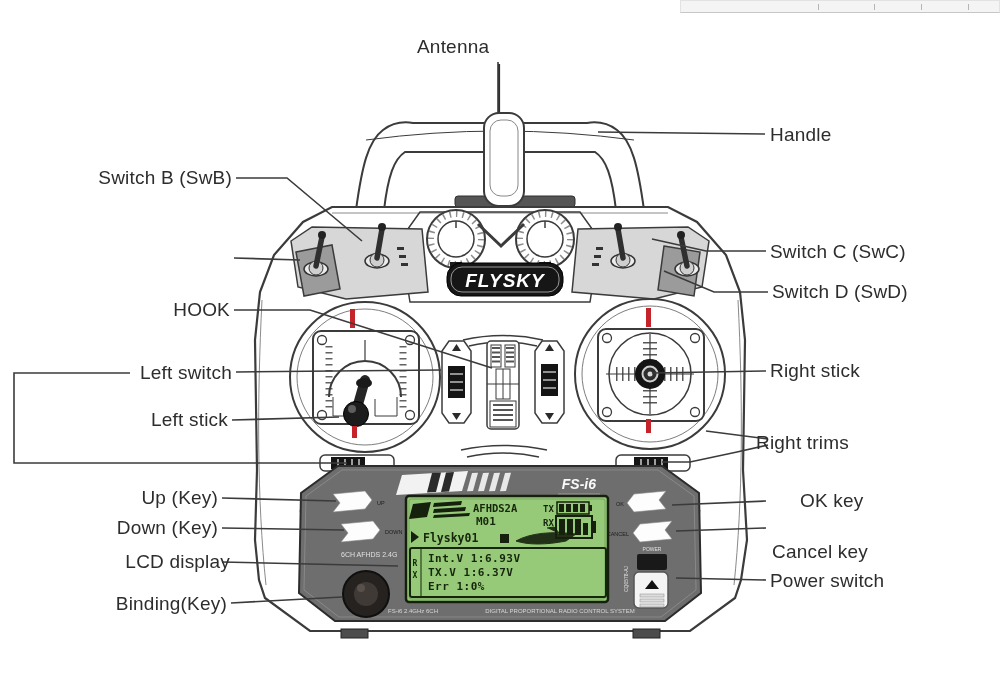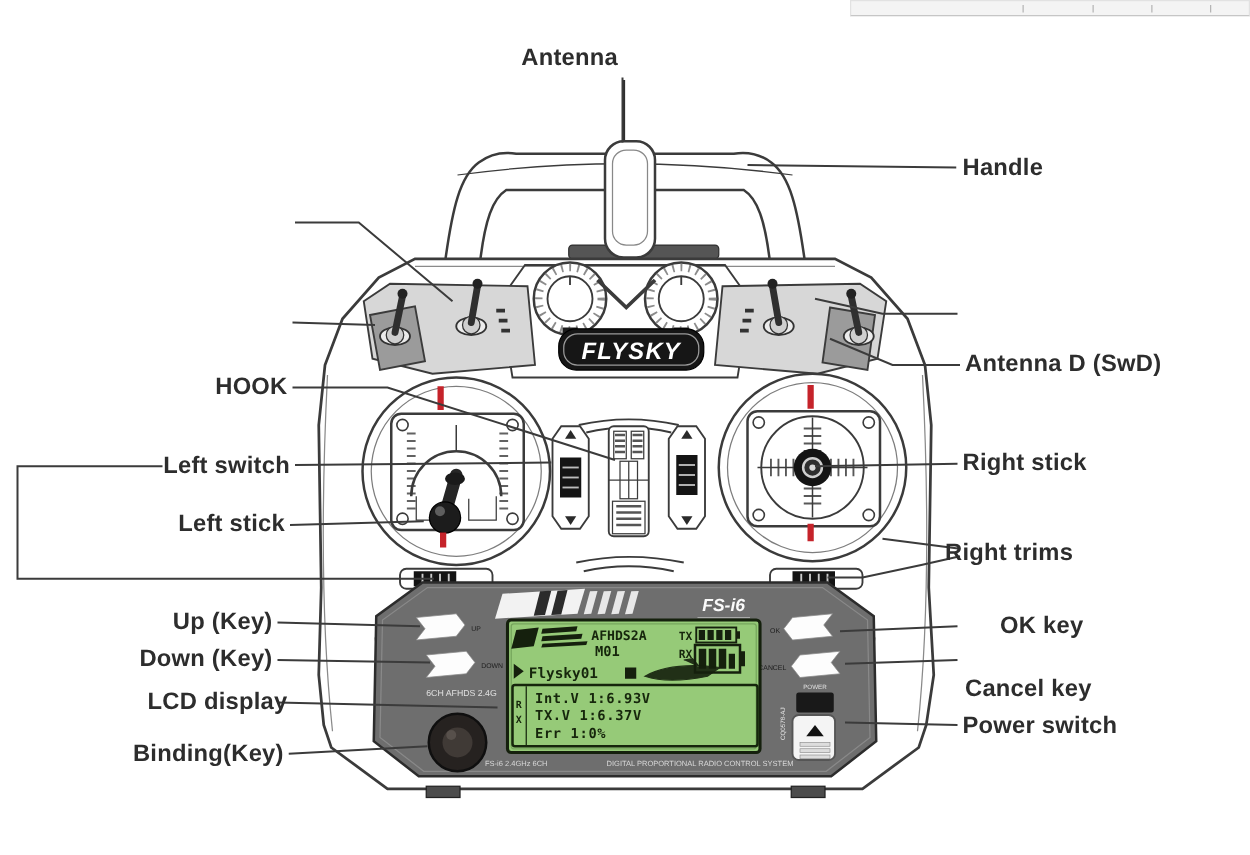--- a/index.html
+++ b/index.html
@@ -1,18 +1,18 @@
 <!DOCTYPE html>
 <html><head>
 <meta charset="utf-8">
 <style>
   html,body{margin:0;padding:0;background:#fff;}
   .stage{position:relative;width:1000px;height:684px;background:#ffffff;overflow:hidden;
          font-family:"Liberation Sans",sans-serif;}
-  .lbl{position:absolute;font-weight:700;font-size:19px;color:#2d2d2d;white-space:nowrap;
+  .lbl{position:absolute;font-weight:400;font-size:19px;color:#2d2d2d;white-space:nowrap;
        transform:translateY(-50%);letter-spacing:.2px;}
   .artifact{position:absolute;left:680px;top:0;width:318px;height:11px;background:#f4f4f4;
             border:1px solid #e2e2e2;border-bottom:1px solid #c6c6c6;}
   .artifact .tick{position:absolute;top:3px;width:1px;height:6px;background:#b5b5b5;}
   svg text{font-family:"Liberation Sans",sans-serif;}
   svg .mono{font-family:"DejaVu Sans Mono",monospace;}
 </style>
 </head>
 <body>
 
@@ -331,26 +331,28 @@
       <polyline points="768,445 737,452 690,462 662,462"></polyline>
       <polyline points="766,501 672,505"></polyline>
       <polyline points="766,528 676,531"></polyline>
       <polyline points="766,580 676,578"></polyline>
     </g>
   </svg>
 
   
   <span class="lbl" style="left:417px;top:47px">Antenna</span>
   <span class="lbl" style="left:770px;top:135px">Handle</span>
+  <span class="lbl" style="right:768px;top:178px">Switch B (SwB)</span>
   <span class="lbl" style="right:770px;top:310px">HOOK</span>
   <span class="lbl" style="right:768px;top:373px">Left switch</span>
   <span class="lbl" style="right:772px;top:420px">Left stick</span>
   <span class="lbl" style="right:782px;top:498px">Up (Key)</span>
   <span class="lbl" style="right:782px;top:528px">Down (Key)</span>
   <span class="lbl" style="right:770px;top:562px">LCD display</span>
   <span class="lbl" style="right:773px;top:604px">Binding(Key)</span>
-  <span class="lbl" style="left:772px;top:292px">Antenna D (SwD)</span>
+  <span class="lbl" style="left:770px;top:252px">Switch C (SwC)</span>
+  <span class="lbl" style="left:772px;top:292px">Switch D (SwD)</span>
   <span class="lbl" style="left:770px;top:371px">Right stick</span>
   <span class="lbl" style="left:756px;top:443px">Right trims</span>
   <span class="lbl" style="left:800px;top:501px">OK key</span>
   <span class="lbl" style="left:772px;top:552px">Cancel key</span>
   <span class="lbl" style="left:770px;top:581px">Power switch</span>
 </div>
 
 </body></html>

